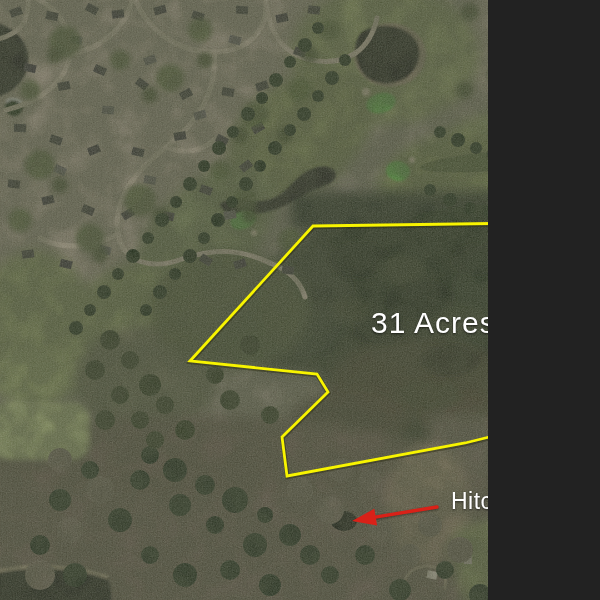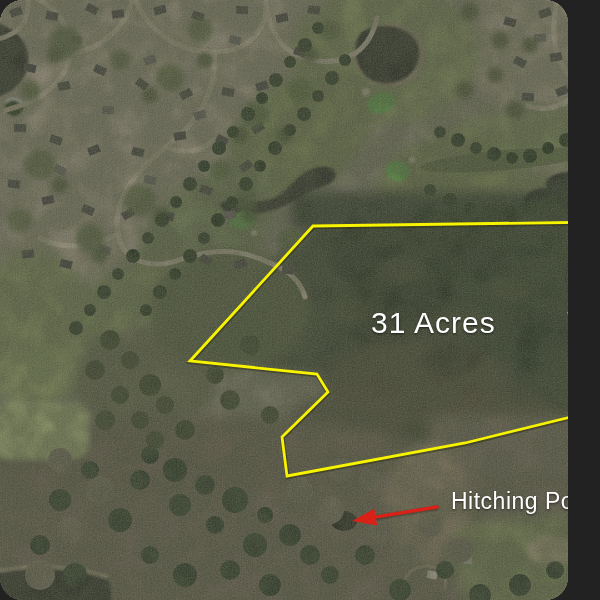--- a/index.html
+++ b/index.html
@@ -1,16 +1,16 @@
 <!DOCTYPE html>
 <html><head>
 <meta charset="utf-8">
 <style>
   html,body{margin:0;padding:0;background:#222;}
-  .stage{position:relative;width:568px;height:600px;overflow:hidden;background:#8f8c75;border-radius:23px;}
+  .stage{position:relative;width:488px;height:600px;overflow:hidden;background:#8f8c75;}
   svg{display:block}
   .lbl{font-family:"Liberation Sans",sans-serif;filter:drop-shadow(0 1px 1px rgba(0,0,0,.6));}
   .lbl-acres{font-size:30px;letter-spacing:1px;}
   .lbl-road{font-size:23px;letter-spacing:.5px;}
   .bshadow{fill:none;stroke:#2a2a10;stroke-width:4.4;opacity:.45;}
   .bline{fill:none;stroke-width:2.8;stroke-linejoin:miter;}
   .arrow-shaft{stroke-width:3.4;stroke-linecap:round;filter:drop-shadow(0 1px 1px rgba(0,0,0,.4));}
   .road{fill:none;stroke:#bdb39b;stroke-width:5;stroke-linecap:round;}
   .road-thin{fill:none;stroke:#9a9076;stroke-width:3;stroke-linecap:round;}
 </style>

